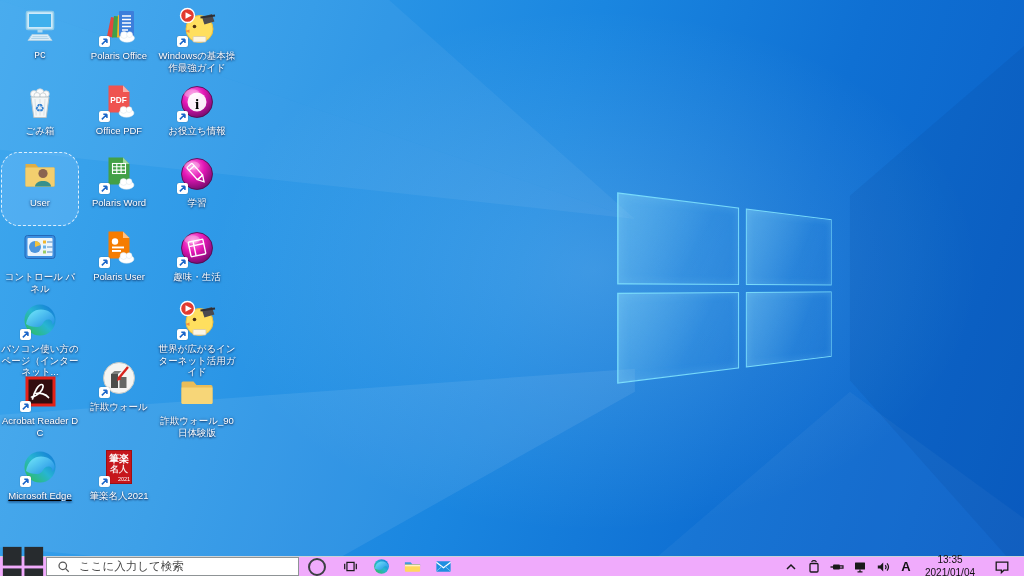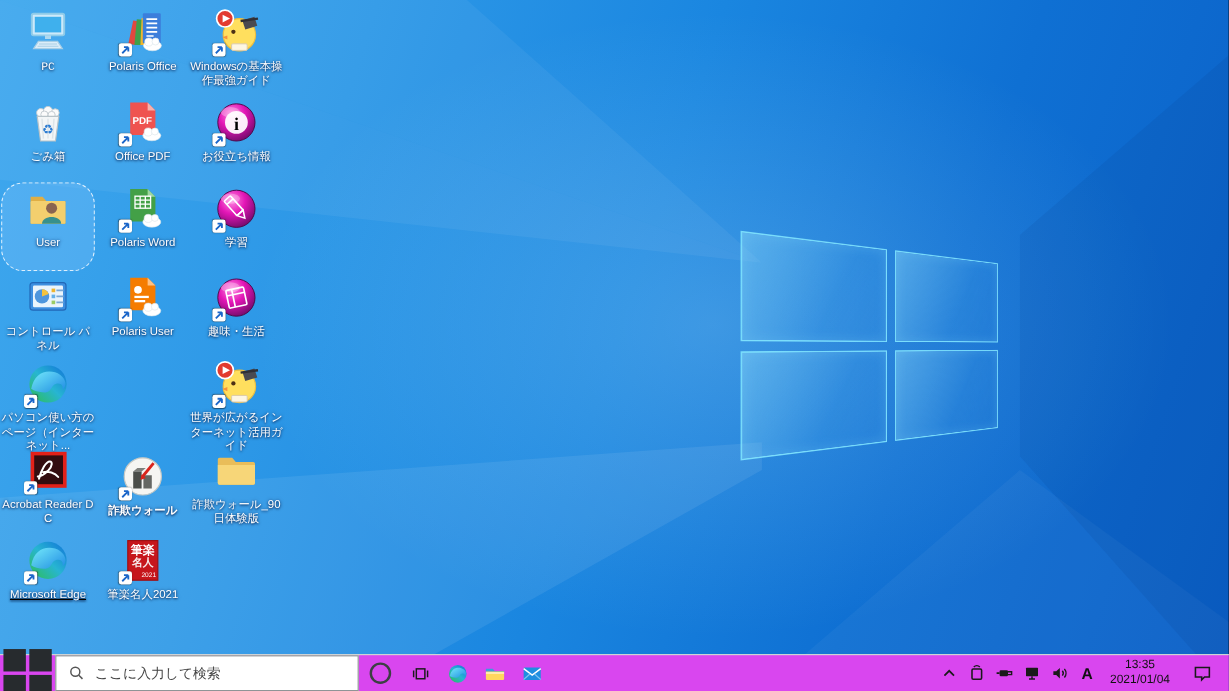--- a/index.html
+++ b/index.html
@@ -27,21 +27,21 @@
   .cell{position:absolute;width:78px;height:74px;text-align:center;cursor:default;}
   .cell.selected{background:rgba(140,200,255,.28);outline:1px dashed rgba(255,255,255,.8);outline-offset:-1px;}
   .art{position:relative;width:40px;height:40px;margin:2px auto 0 auto;}
   .art svg{display:block;width:40px;height:40px;}
   .sc{position:absolute;left:0;bottom:0;width:11px;height:11px;background:#fff;border-radius:2px;
     box-shadow:0 0 1px rgba(0,0,0,.5);}
   .sc svg{width:11px;height:11px;display:block;}
   .lbl{display:block;margin:3px auto 0 auto;max-width:86px;font-size:9.5px;line-height:1.22;color:#fff;
     text-shadow:0 1px 2px rgba(0,25,70,.85),0 0 3px rgba(0,25,70,.5);word-break:break-all;}
   
-  .taskbar{position:absolute;left:0;right:0;bottom:0;height:31px;background:#d946ef;
+  .taskbar{position:absolute;left:0;right:0;bottom:0;height:20px;background:#f0abfc;
     border-top:1px solid #cdd3d6;display:flex;align-items:stretch;box-sizing:border-box;}
   .tb-btn{display:flex;align-items:center;justify-content:center;flex:0 0 auto;}
   .start{width:46px;}
   .searchbox{flex:0 0 auto;width:253px;background:#fff;border:1px solid #8f9496;box-sizing:border-box;
     display:flex;align-items:center;gap:8px;padding:0 0 0 10px;}
   .searchbox .ph{font-size:11.5px;color:#444;white-space:nowrap;}
   .cortana{width:36px;}
   .cortana .ring{width:14px;height:14px;border:2px solid #3c4043;border-radius:50%;}
   .appbtn{width:31px;}
   .tb-spacer{flex:1 1 auto;}
@@ -364,21 +364,21 @@
   <path d="M12.5 27 C14.5 19 18.5 12.5 21.5 12.5 C24 12.5 23.5 16.5 20.5 19.8 C17.5 23 13.5 25 11.5 25 M16 21.5 C20 20.5 26 22 28.5 25.5" fill="none" stroke="#fff" stroke-width="1.7" stroke-linecap="round"></path>
           </svg>
           <div class="sc">
             <svg viewBox="0 0 10 10">
               <path d="M2.6 7.6 L7.2 3 M7.2 3 H3.9 M7.2 3 V6.3" stroke="#1b66c9" stroke-width="1.4" fill="none"></path>
             </svg>
           </div>
         </div>
         <span class="lbl">Acrobat Reader DC</span>
       </div>
-      <div class="cell" style="left: 80px; top: 375px; font-weight: bold;">
+      <div class="cell" style="left: 80px; top: 356px;">
         <div class="art">
           <svg viewBox="0 0 40 40">
             <circle cx="20" cy="20" r="15.5" fill="#f5f5f2" stroke="#c5c8c4"></circle>
   <g fill="#4b4e4a">
               <path d="M12 16 h7 v14 h-7 z"></path>
               <path d="M20.5 19 h7 v11 h-7 z" opacity=".85"></path>
   <path d="M12 16 l3.5 -3 h7 l-3.5 3 z" opacity=".7"></path>
             </g>
   <path d="M29 9 L19.5 20.5" stroke="#d9251d" stroke-width="2.4"></path>
   <path d="M18 23 l1 -4.5 l3.6 2.8 z" fill="#d9251d"></path>

